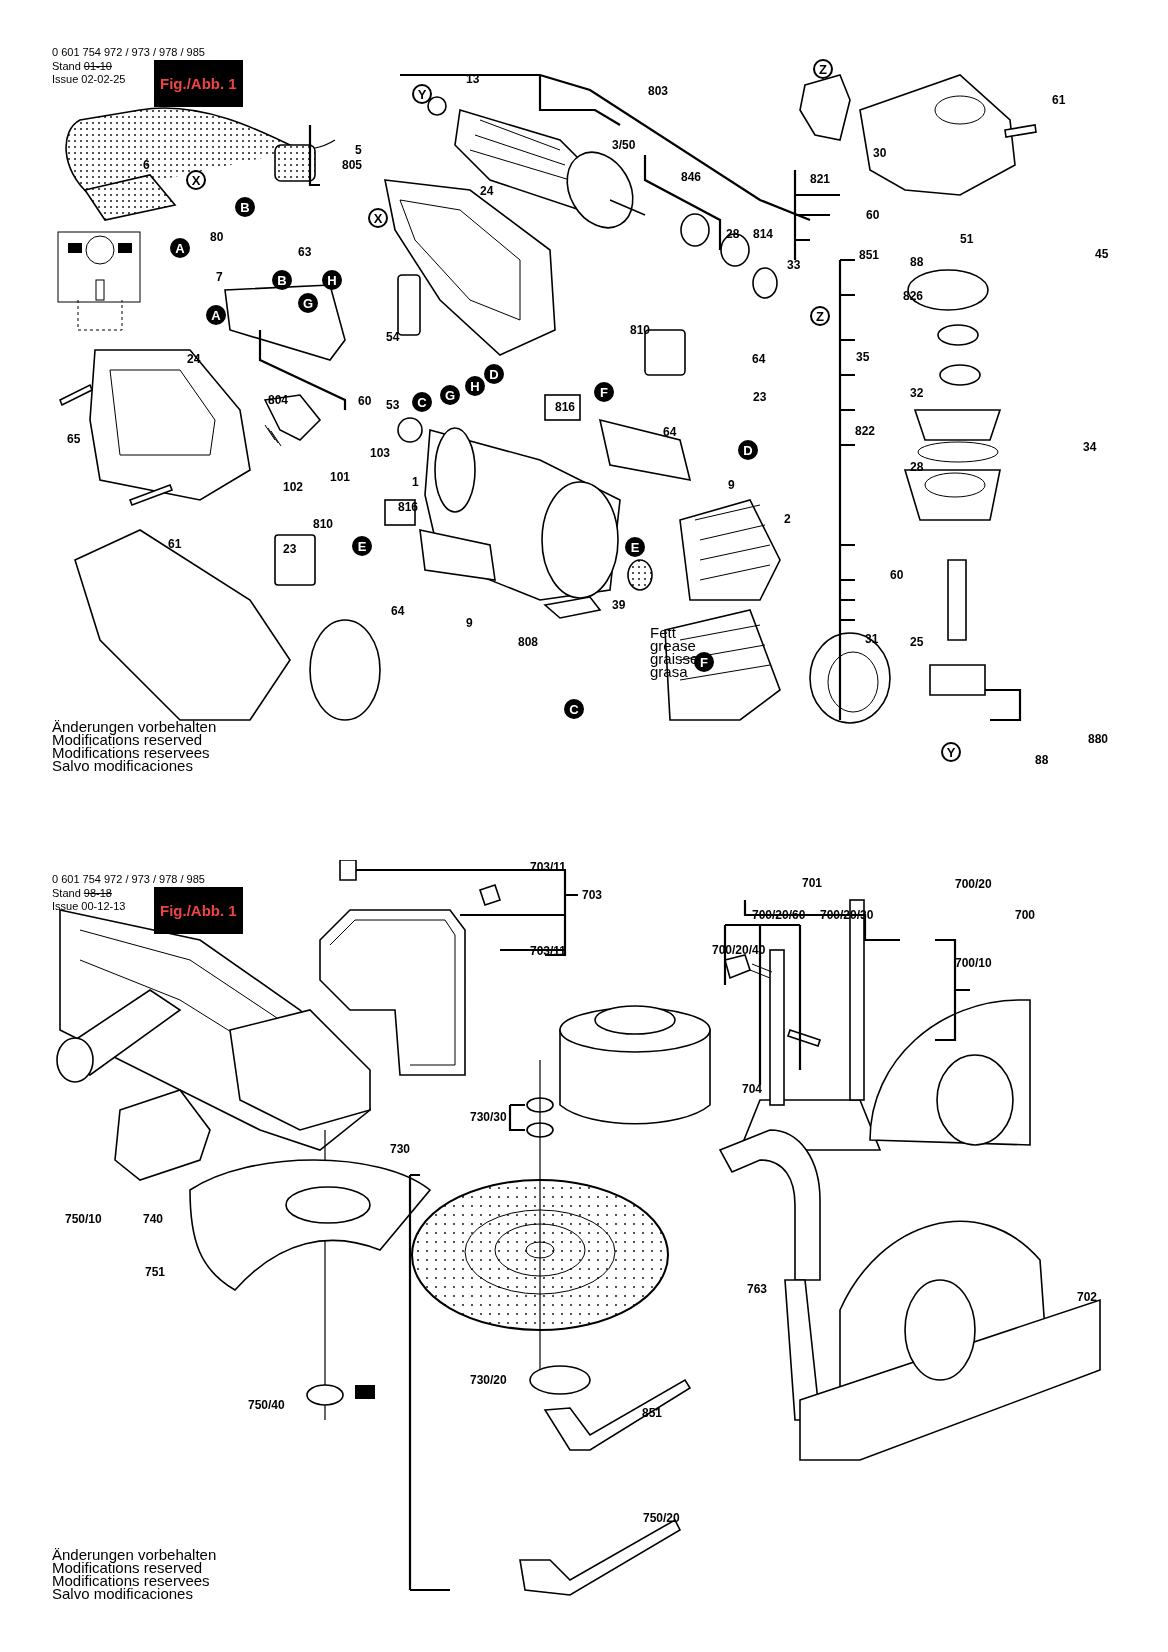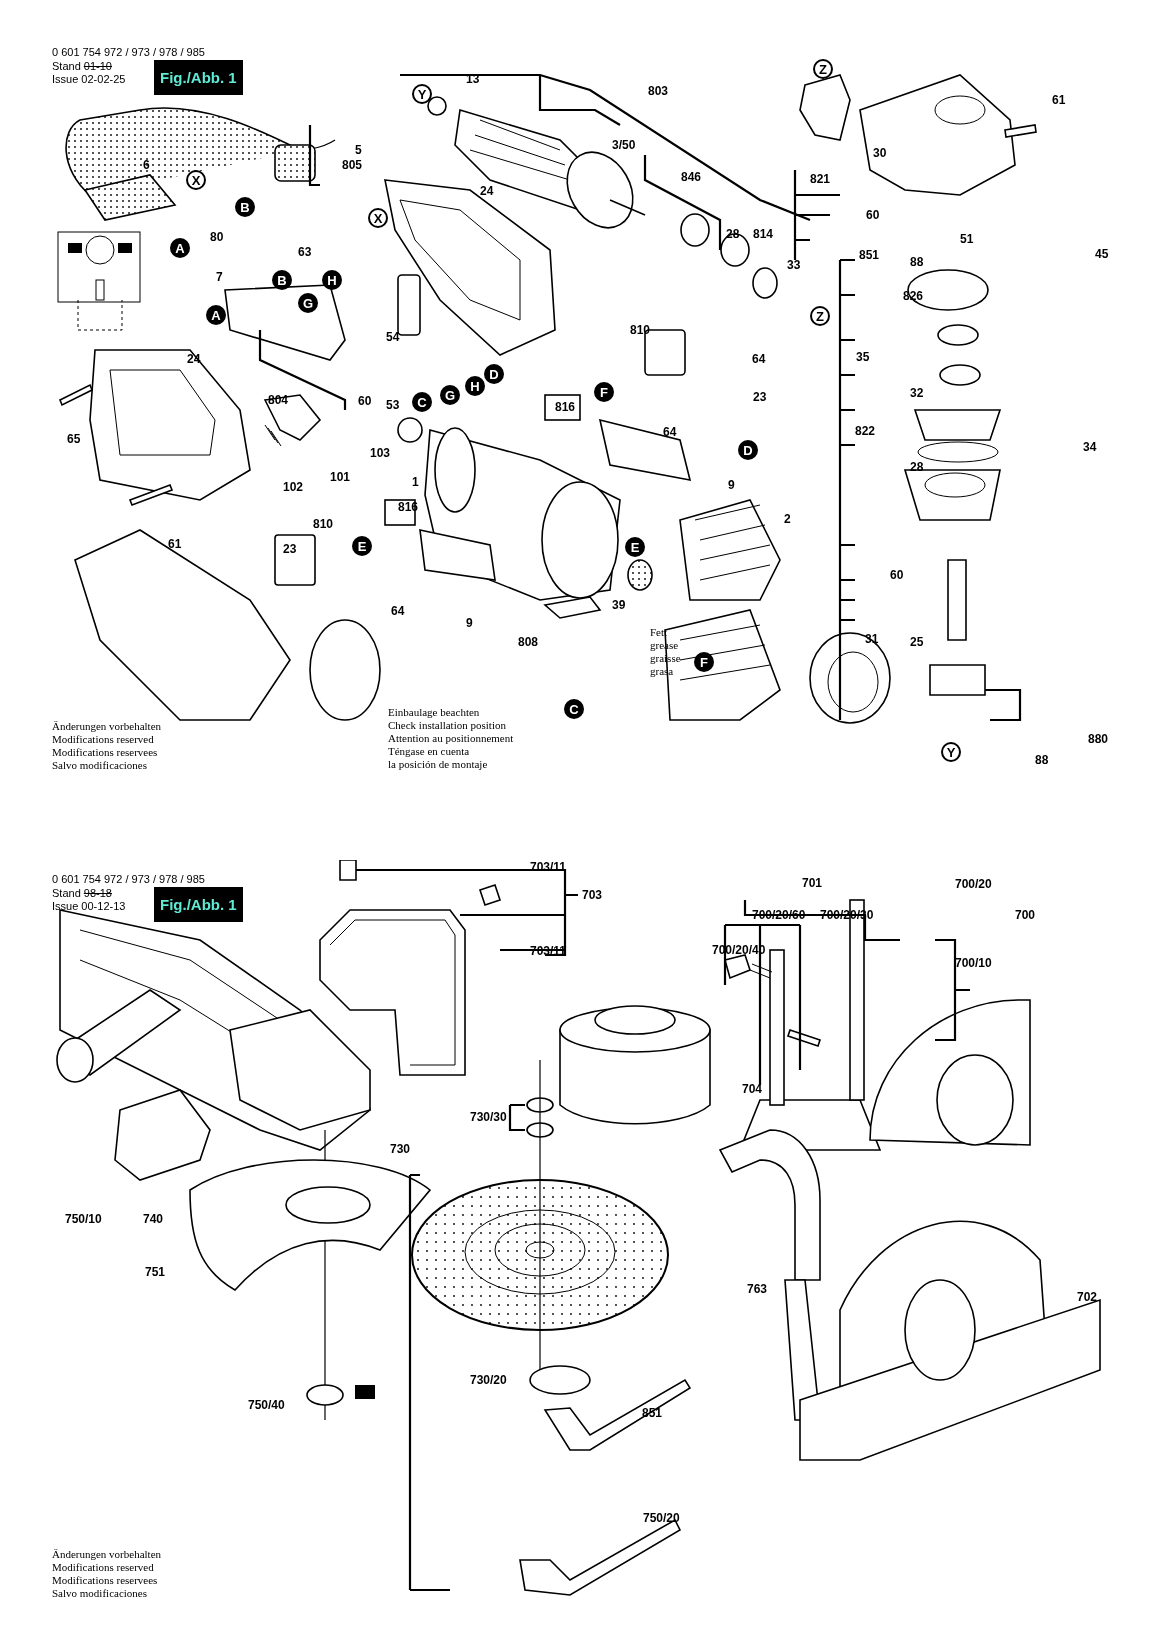--- a/index.html
+++ b/index.html
@@ -3,22 +3,22 @@
 <meta charset="utf-8">
 <style>
   html,body{margin:0;padding:0;background:#ffffff;}
   body{width:1168px;height:1652px;position:relative;overflow:hidden;font-family:"Liberation Sans",sans-serif;color:#000;}
   .sheet{position:absolute;left:0;width:1168px;}
   #sheet-top{top:0;height:820px;}
   #sheet-bottom{top:860px;height:792px;}
   .hdr-code{position:absolute;left:52px;font-size:11px;}
   .hdr-stand{position:absolute;left:52px;font-size:11px;line-height:13px;}
   .strike{text-decoration:line-through;}
-  .fig-badge{position:absolute;left:154px;background:#000;color:#5eead4;font-weight:bold;font-size:15px;padding:9px 6px;}
-  .notes{position:absolute;font-size:11px;line-height:13px;font-family:Liberation Serif, serif;}
+  .fig-badge{position:absolute;left:154px;background:#000;color:#ef4444;font-weight:bold;font-size:15px;padding:15px 6px;}
+  .notes{position:absolute;font-size:15px;line-height:13px;}
   .lbl{position:absolute;font-size:12px;font-weight:bold;white-space:nowrap;}
   .circ{position:absolute;width:20px;height:20px;border-radius:50%;font-size:13px;font-weight:bold;display:flex;align-items:center;justify-content:center;box-sizing:border-box;}
   .circ.black{background:#000;color:#fff;}
   .circ.white{background:#fff;color:#000;border:2px solid #000;}
   svg.art{position:absolute;left:0;top:0;}
   .part{fill:#fff;stroke:#000;stroke-width:1.6;}
   .thin{fill:none;stroke:#000;stroke-width:1;}
   .lead{fill:none;stroke:#000;stroke-width:1.2;}
   .brk{fill:none;stroke:#000;stroke-width:2.2;}
   .dots{fill:url(#dotpat);stroke:#000;stroke-width:1.6;}
@@ -137,27 +137,20 @@
     <span>Issue</span>
     <span>02-02-25</span>
   </div>
   <div class="fig-badge" style="top:60px">Fig./Abb. 1</div>
 
   <div class="notes" style="left:52px;top:720px">
     <div>Änderungen vorbehalten</div>
     <div>Modifications reserved</div>
     <div>Modifications reservees</div>
     <div>Salvo modificaciones</div>
-  </div>
-  <div class="notes" style="left:388px;top:706px">
-    <div>Einbaulage beachten</div>
-    <div>Check installation position</div>
-    <div>Attention au positionnement</div>
-    <div>Téngase en cuenta</div>
-    <div>la posición de montaje</div>
   </div>
   <div class="notes" style="left:650px;top:626px">
     <div>Fett</div>
     <div>grease</div>
     <div>graisse</div>
     <div>grasa</div>
   </div>
 
   <div class="lbl" style="left:466px;top:72px">13</div>
   <div class="lbl" style="left:648px;top:84px">803</div>

